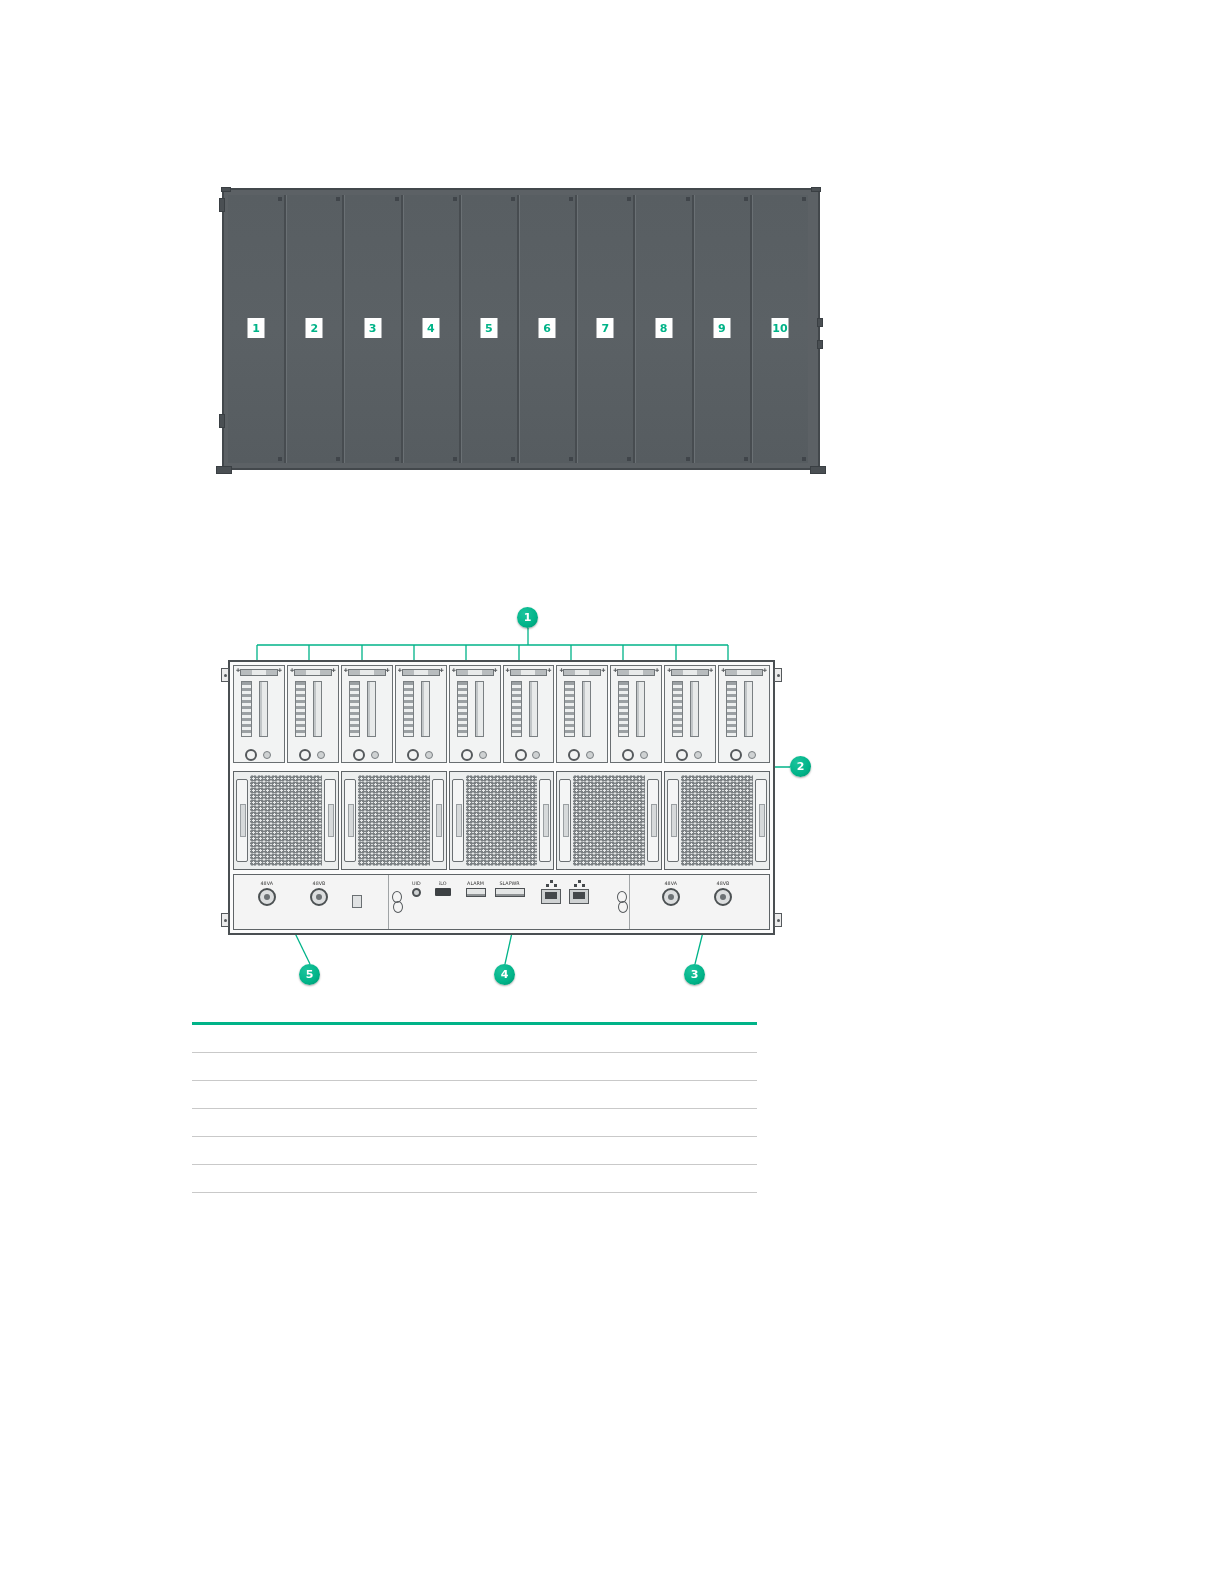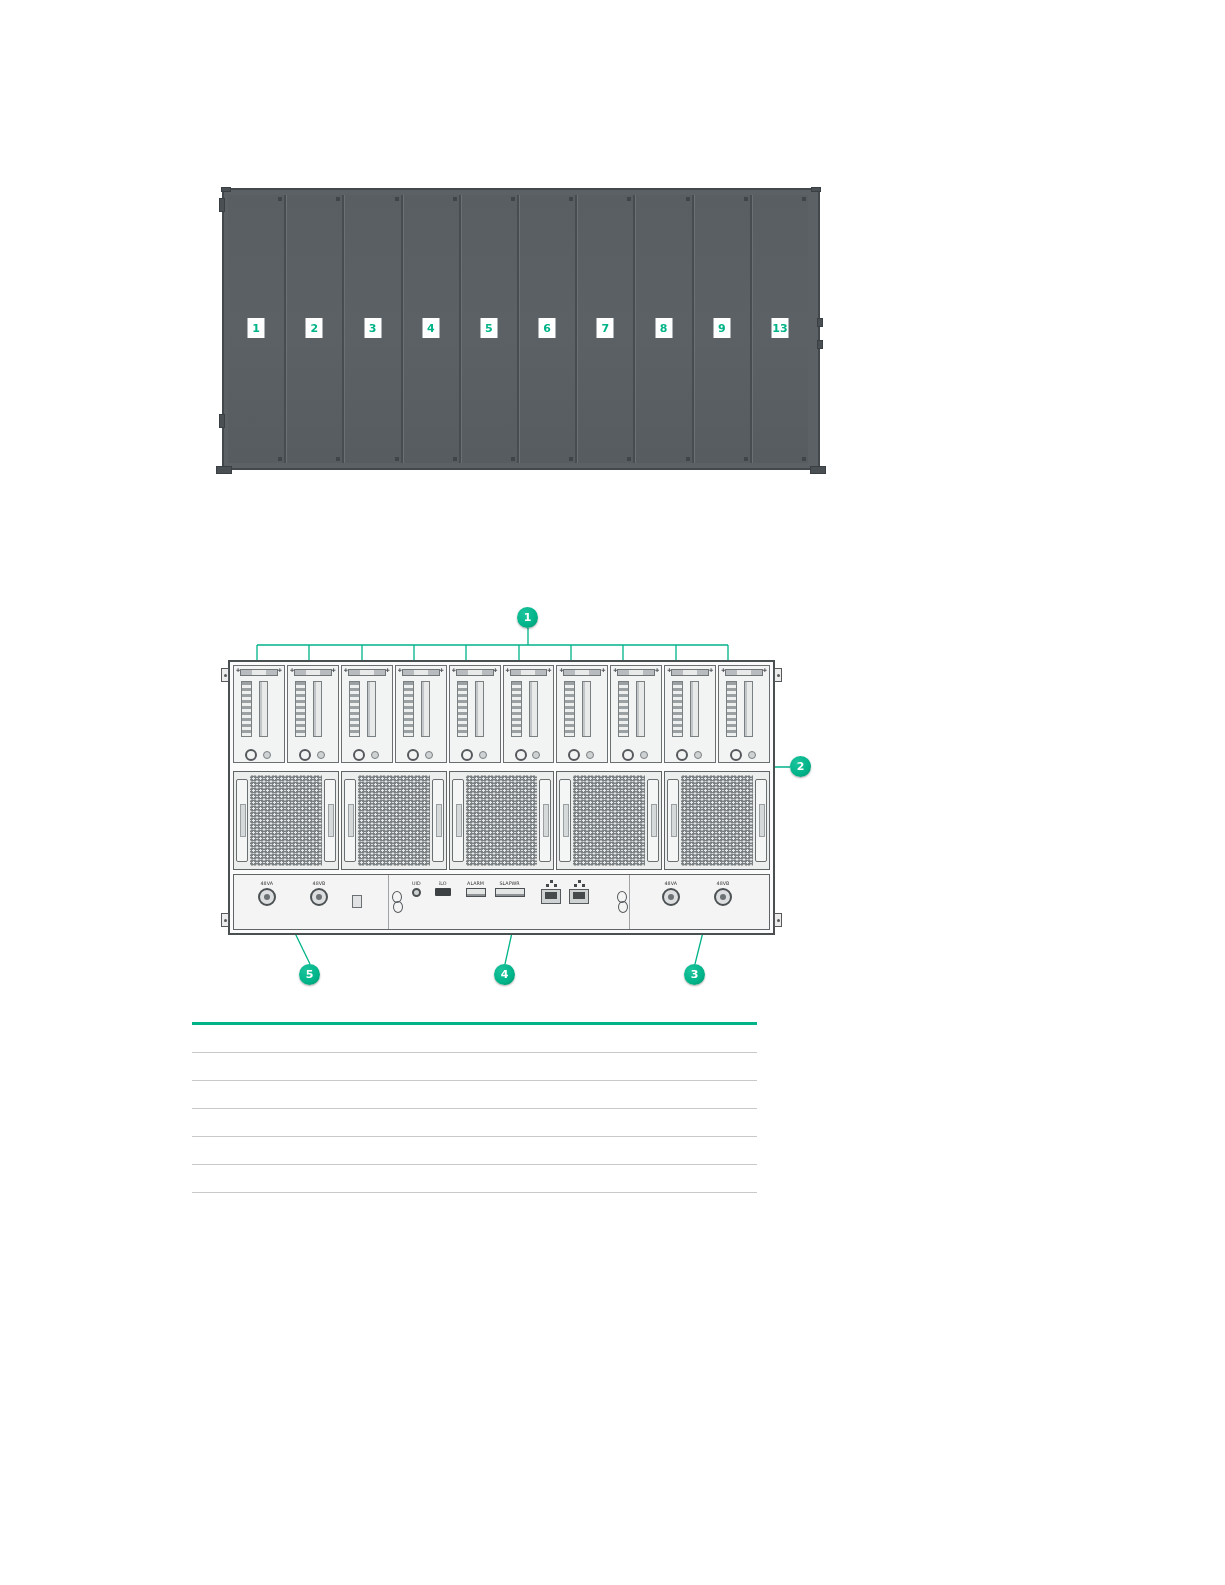--- a/index.html
+++ b/index.html
@@ -138,21 +138,21 @@
         <div class="front-slot">
             <div class="bay-label">7</div>
           </div>
         <div class="front-slot">
             <div class="bay-label">8</div>
           </div>
         <div class="front-slot">
             <div class="bay-label">9</div>
           </div>
         <div class="front-slot">
-            <div class="bay-label">13</div>
+            <div class="bay-label">10</div>
           </div>
       </div>
     </div>
   </section>
 
   <section class="fig-rear-wrap">
     <svg class="callout-svg" width="650" height="410" viewBox="0 0 650 410" fill="none" stroke="#00B388" stroke-width="1.3">
 
       <path d="M338 28 V45"></path>
       <path d="M67 45 H538"></path>

